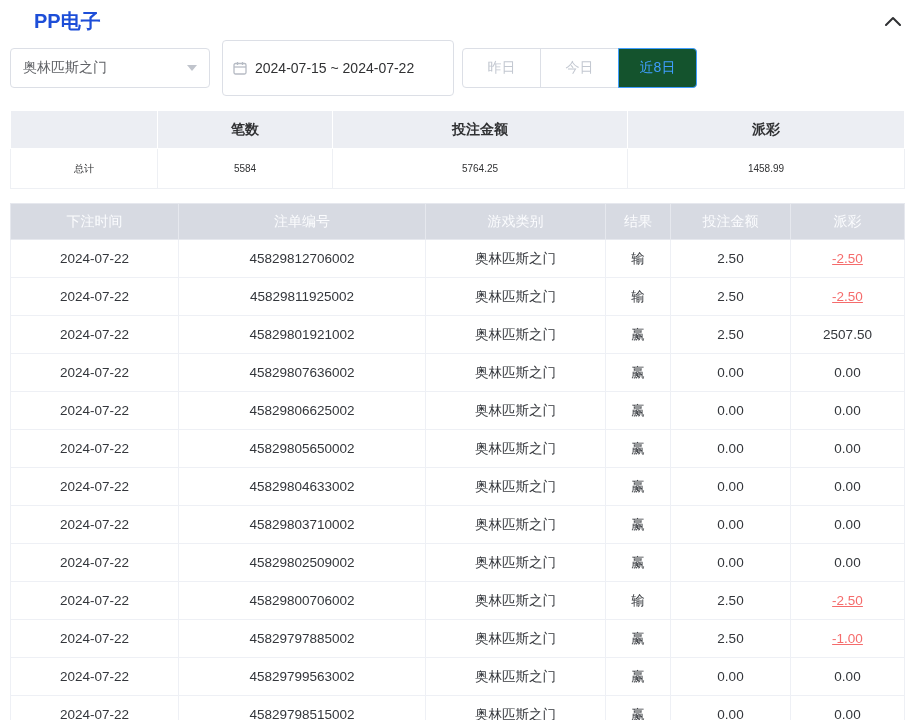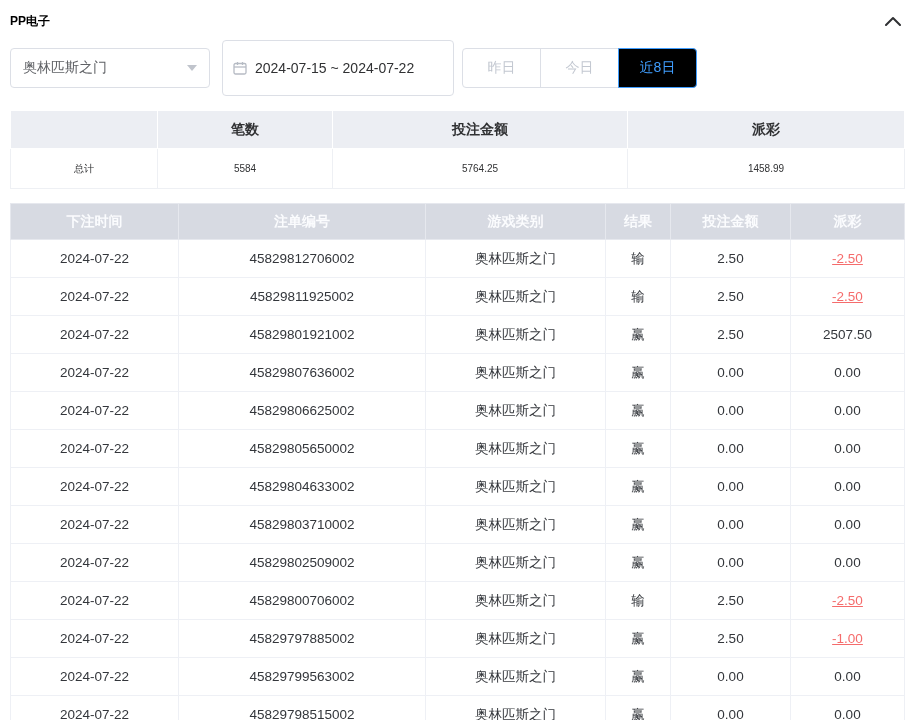--- a/index.html
+++ b/index.html
@@ -11,21 +11,21 @@
     font-size: 14px;
     color: #303133;
   }
   .page { padding: 0 10px; }
 
   
   .panel-header {
     display: flex; justify-content: space-between; align-items: center;
     padding-top: 12px; height: 30px;
   }
-  .panel-title { font-size: 12px; font-weight: bold; color: #000000; }
+  .panel-title { font-size: 20px; font-weight: bold; color: #1d4ed8; margin-left: 24px; }
   .collapse-btn { cursor: pointer; padding: 2px 4px; display: inline-flex; }
 
   
   .filters { display: flex; align-items: center; margin-top: 18px; height: 40px; }
   .select-box {
     width: 200px; height: 40px;
     border: 1px solid #dcdfe6; border-radius: 4px;
     display: flex; align-items: center; justify-content: space-between;
     padding: 0 12px; color: #606266; cursor: pointer; background: #fff;
   }
@@ -43,21 +43,21 @@
     width: 79px; height: 40px;
     background: #fff; border: 1px solid #dcdfe6;
     color: #c3c8d1; font-size: 14px; cursor: pointer;
     margin-left: -1px;
     font-family: inherit;
   }
   .qbtn:first-child { border-radius: 4px 0 0 4px; margin-left: 0; }
   .qbtn:last-child { border-radius: 0 4px 4px 0; }
   .qbtn.active {
     color: #409eff; border-color: #409eff; position: relative; z-index: 1;
-    background: #000000;
+    background: #14532d;
   }
   .search-btn {
     width: 78px; height: 40px; margin-left: 11px;
     background: #4da0f7; border: 1px solid #4da0f7; border-radius: 4px;
     color: #fff; font-size: 14px; cursor: pointer;
     font-family: inherit;
   }
 
   
   table { border-collapse: collapse; width: 100%; table-layout: fixed; }
@@ -70,21 +70,21 @@
   .summary-table td {
     background: #fff; height: 40px; text-align: center;
     color: #303133; font-size: 10px;
     border: 1px solid #eef0f4;
   }
 
   
   .bets-table { margin-top: 14px; }
   .bets-table th {
     background: #d7dae2; height: 36px;
-    color: #fbfcfe; font-weight: bold; font-size: 14px; text-align: center;
+    color: #fbfcfe; font-weight: normal; font-size: 14px; text-align: center;
     border: 1px solid #e6e8ee;
   }
   .bets-table td {
     height: 38px; text-align: center; background: #fff;
     color: #33363b; font-size: 13.5px;
     border: 1px solid #eef0f5;
   }
   .bets-table td.neg { color: #f56c6c; text-decoration: underline; }
 </style>
 </head>

